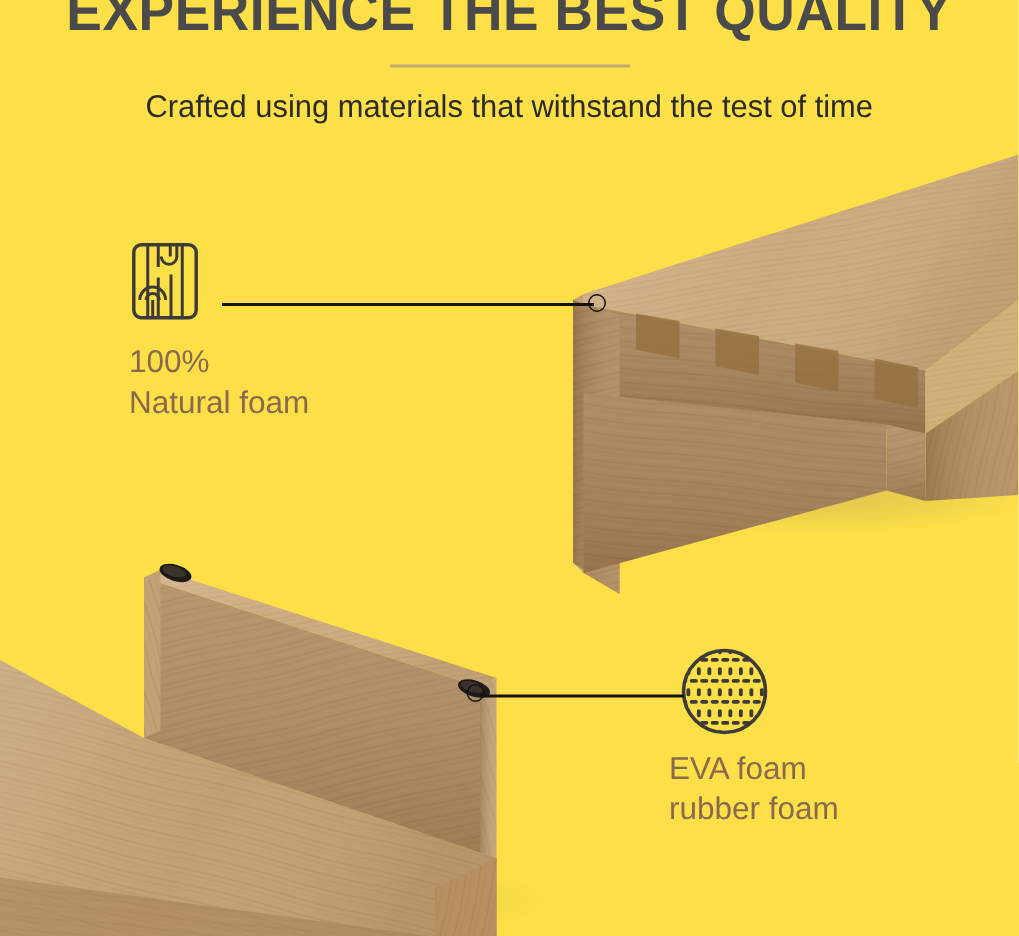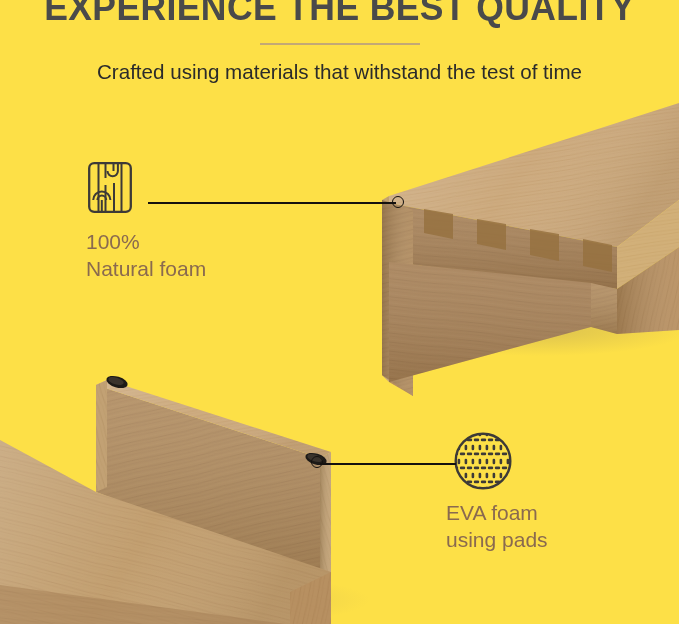--- a/index.html
+++ b/index.html
@@ -252,16 +252,16 @@
       </g>
       <circle cx="31" cy="31" r="27.3" fill="none" stroke="#3d3a37" stroke-width="2.4"></circle>
     </svg>
   </div>
 
   <div class="leader" id="leader-foam"></div>
   <div class="leader-dot" id="dot-foam"></div>
 
   <div class="callout" id="callout-foam">
     <div class="cl-text">EVA foam</div>
-    <div class="cl-text">using pads</div>
+    <div class="cl-text">rubber foam</div>
   </div>
 
 </div>
 
 </body></html>

